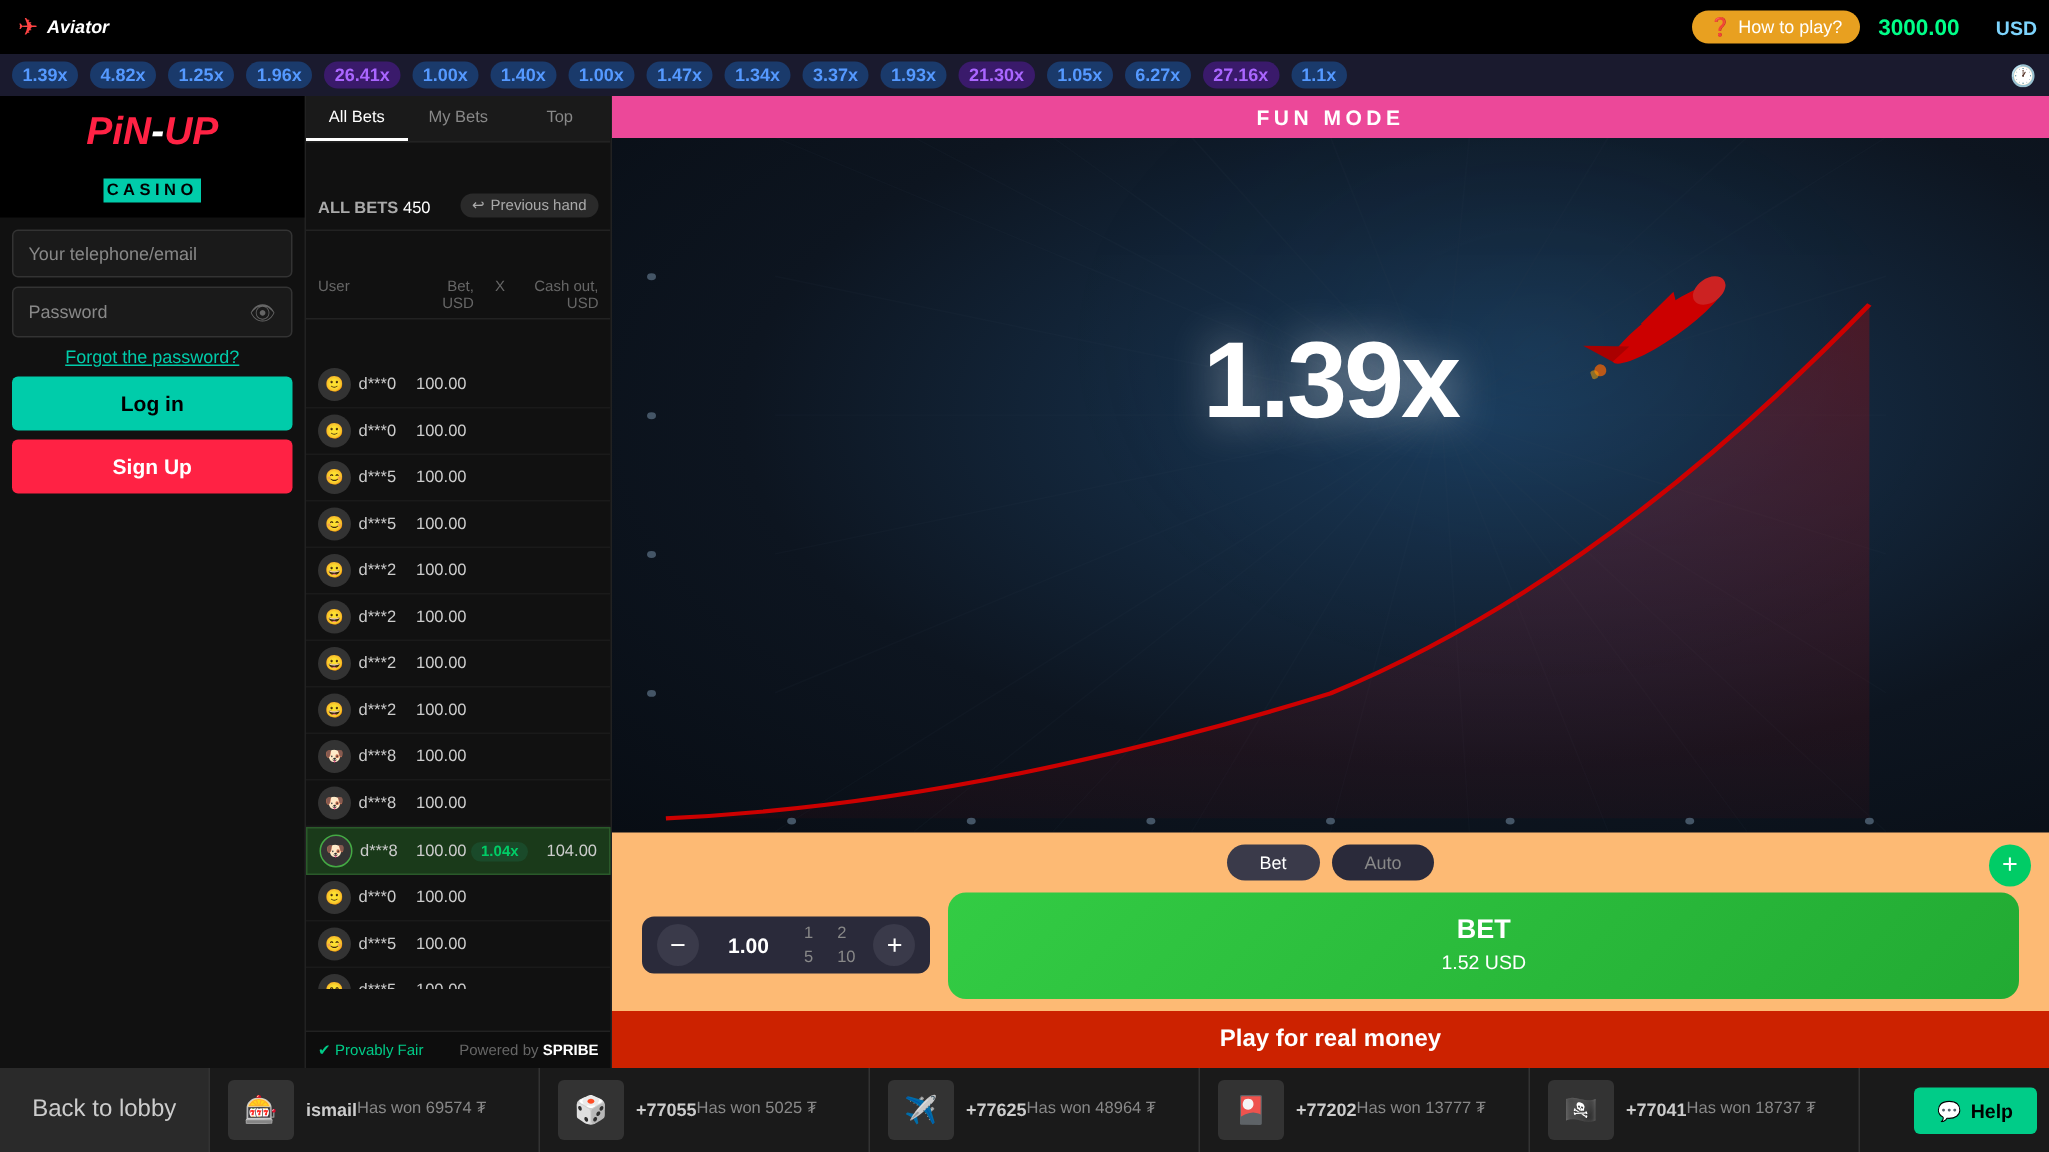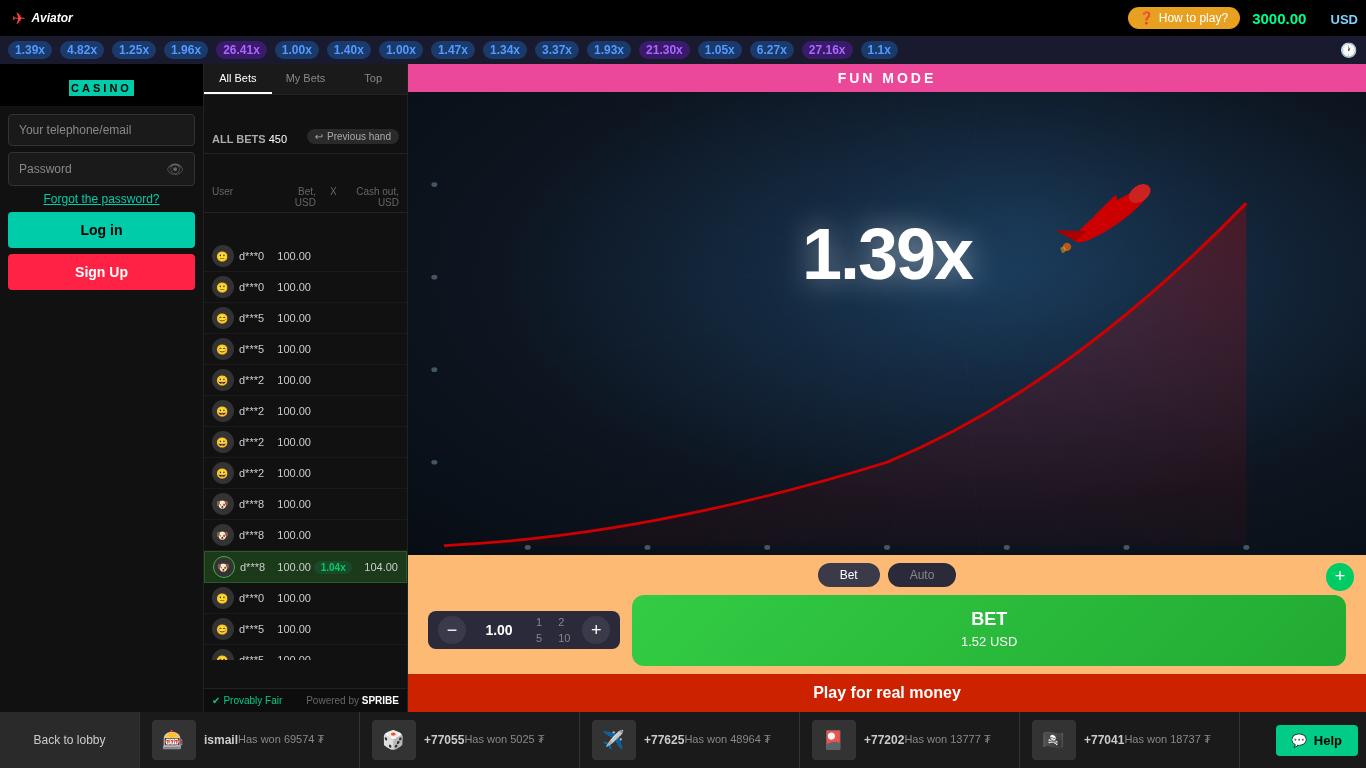--- a/index.html
+++ b/index.html
@@ -470,21 +470,21 @@
       display: flex;
       align-items: center;
       flex-shrink: 0;
     }
     .back-to-lobby-btn {
       background: #2a2a2a;
       color: #ccc;
       border: none;
       padding: 0 16px;
       height: 100%;
-      font-size: 12px;
+      font-size: 16px;
       cursor: pointer;
       border-right: 1px solid #333;
       min-width: 140px;
     }
     .winner-items {
       display: flex;
       flex: 1;
       overflow: hidden;
       height: 100%;
     }
@@ -565,21 +565,24 @@
   <span class="mult-item mult-blue">6.27x</span>
   <span class="mult-item mult-purple">27.16x</span>
   <span class="mult-item mult-blue">1.1x</span>
   <span class="mult-clock">🕐</span>
 </div>
 
 <div class="main-content">
 
   <div class="left-panel">
     <div class="pin-up-logo">
-      <div style="background:#00ccaa;color:#000;font-size:11px;font-weight:bold;letter-spacing:3px;padding:2px 2px;display:inline-block;margin-top:6px;">CASINO</div>
+      <div style="font-size:26px;font-weight:900;font-style:italic;color:#fff;line-height:1;">
+        <span style="color:#ff2244;">PiN</span>-<span style="color:#ff2244;">UP</span>
+      </div>
+      <div style="background:#00ccaa;color:#000;font-size:11px;font-weight:bold;letter-spacing:3px;padding:2px 2px;display:inline-block;margin-top:19px;">CASINO</div>
     </div>
     <div class="login-section">
       <div class="login-input">
         <span style="color:#888;font-size:12px;">Your telephone/email</span>
       </div>
       <div class="login-input">
         <span style="color:#888;font-size:12px;">Password</span>
         <span class="eye-icon">👁</span>
       </div>
       <span class="forgot-password">Forgot the password?</span>

